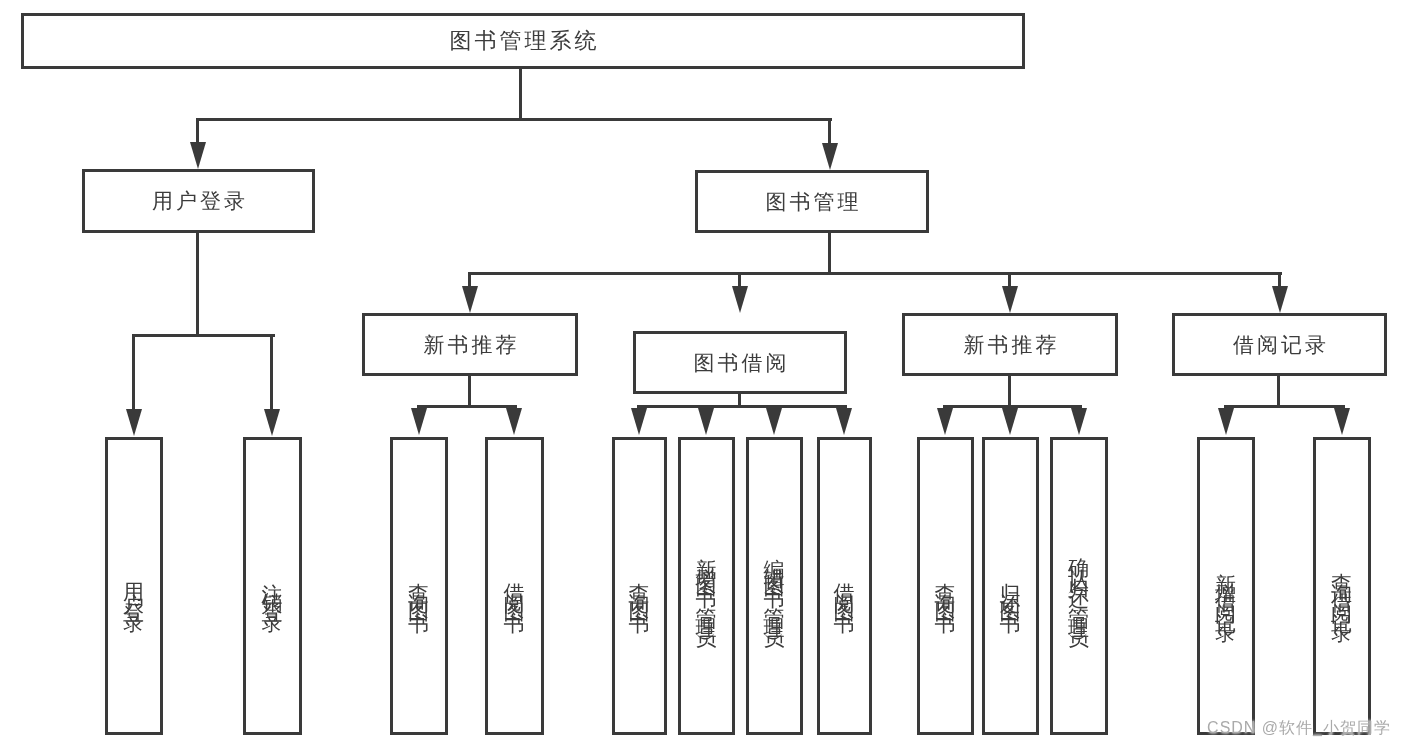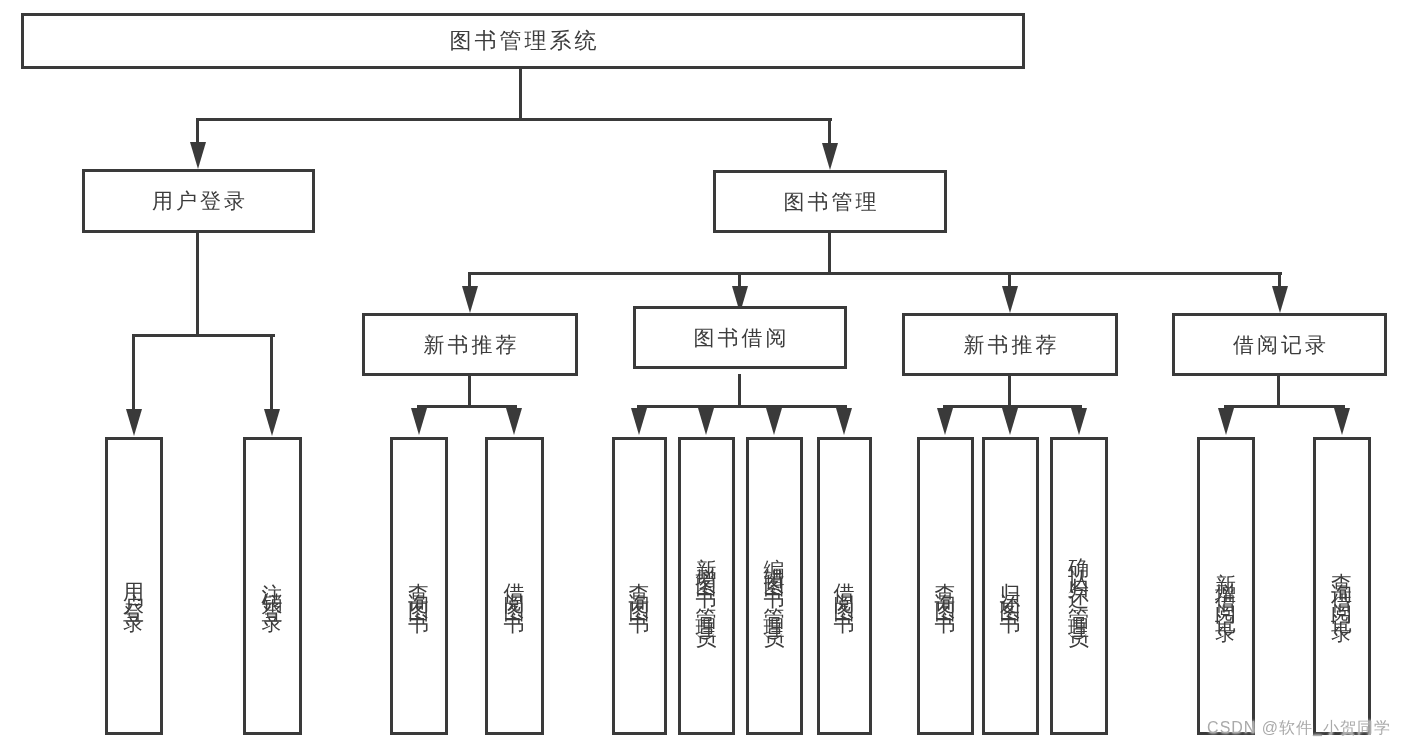--- a/index.html
+++ b/index.html
@@ -47,21 +47,21 @@
   <div class="v" style="left:519px; top:66px; height:54px;"></div>
   <div class="h" style="left:196px; top:118px; width:636px;"></div>
   <div class="v" style="left:196px; top:118px; height:26px;"></div>
   <div class="v" style="left:828px; top:118px; height:26px;"></div>
   <div class="arr" style="left:190px; top:142px;"></div>
   <div class="arr" style="left:822px; top:143px;"></div>
 
   <div class="box" style="left:82px; top:169px; width:233px; height:64px;">
     <span class="lbl">用户登录</span>
   </div>
-  <div class="box" style="left:713px; top:170px; width:234px; height:63px;">
+  <div class="box" style="left:695px; top:170px; width:234px; height:63px;">
     <span class="lbl">图书管理</span>
   </div>
 
   <div class="v" style="left:196px; top:231px; height:105px;"></div>
   <div class="h" style="left:132px; top:334px; width:143px;"></div>
   <div class="v" style="left:132px; top:334px; height:76px;"></div>
   <div class="v" style="left:270px; top:334px; height:76px;"></div>
   <div class="arr" style="left:126px; top:409px;"></div>
   <div class="arr" style="left:264px; top:409px;"></div>
 
@@ -72,21 +72,21 @@
   <div class="v" style="left:1008px; top:272px; height:15px;"></div>
   <div class="v" style="left:1278px; top:272px; height:15px;"></div>
   <div class="arr" style="left:462px; top:286px;"></div>
   <div class="arr" style="left:732px; top:286px;"></div>
   <div class="arr" style="left:1002px; top:286px;"></div>
   <div class="arr" style="left:1272px; top:286px;"></div>
 
   <div class="box" style="left:362px; top:313px; width:216px; height:63px;">
     <span class="lbl">新书推荐</span>
   </div>
-  <div class="box" style="left:633px; top:306px; width:214px; height:63px;">
+  <div class="box" style="left:633px; top:331px; width:214px; height:63px;">
     <span class="lbl">图书借阅</span>
   </div>
   <div class="box" style="left:902px; top:313px; width:216px; height:63px;">
     <span class="lbl">新书推荐</span>
   </div>
   <div class="box" style="left:1172px; top:313px; width:215px; height:63px;">
     <span class="lbl">借阅记录</span>
   </div>
 
   <div class="v" style="left:468px; top:374px; height:33px;"></div>

